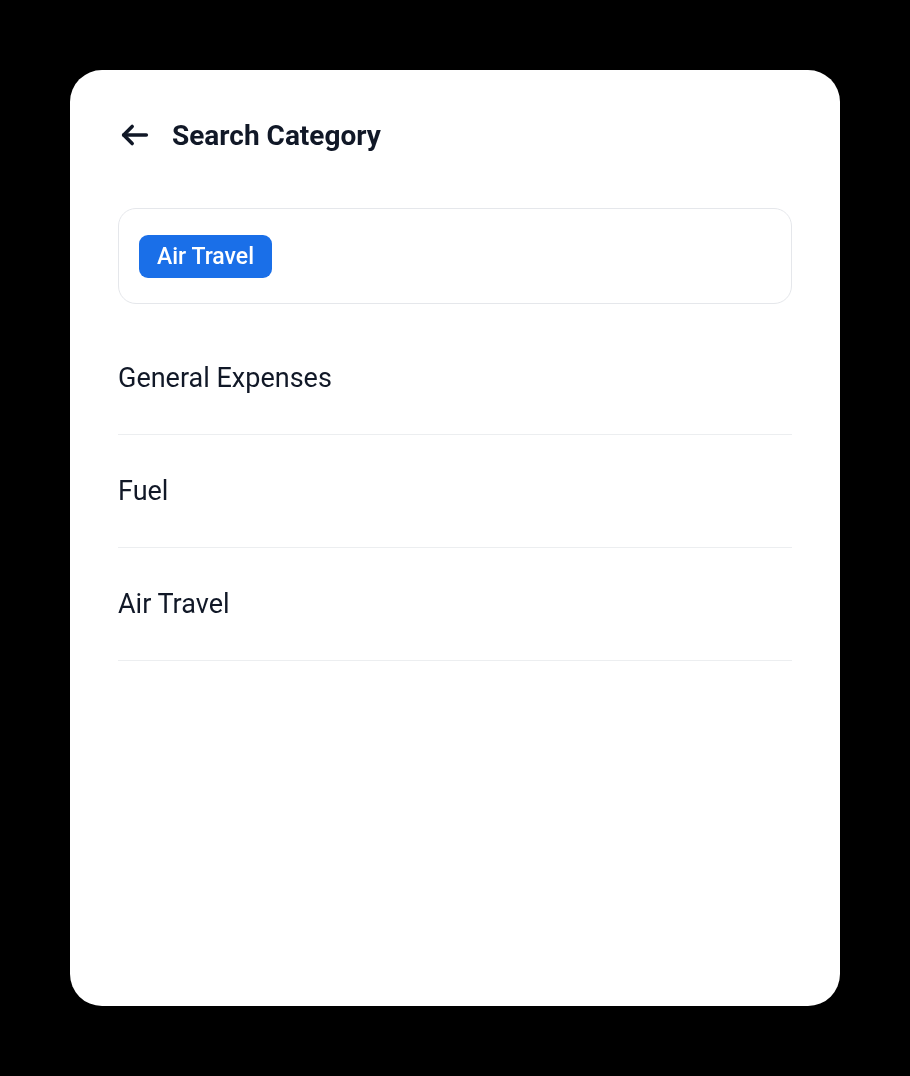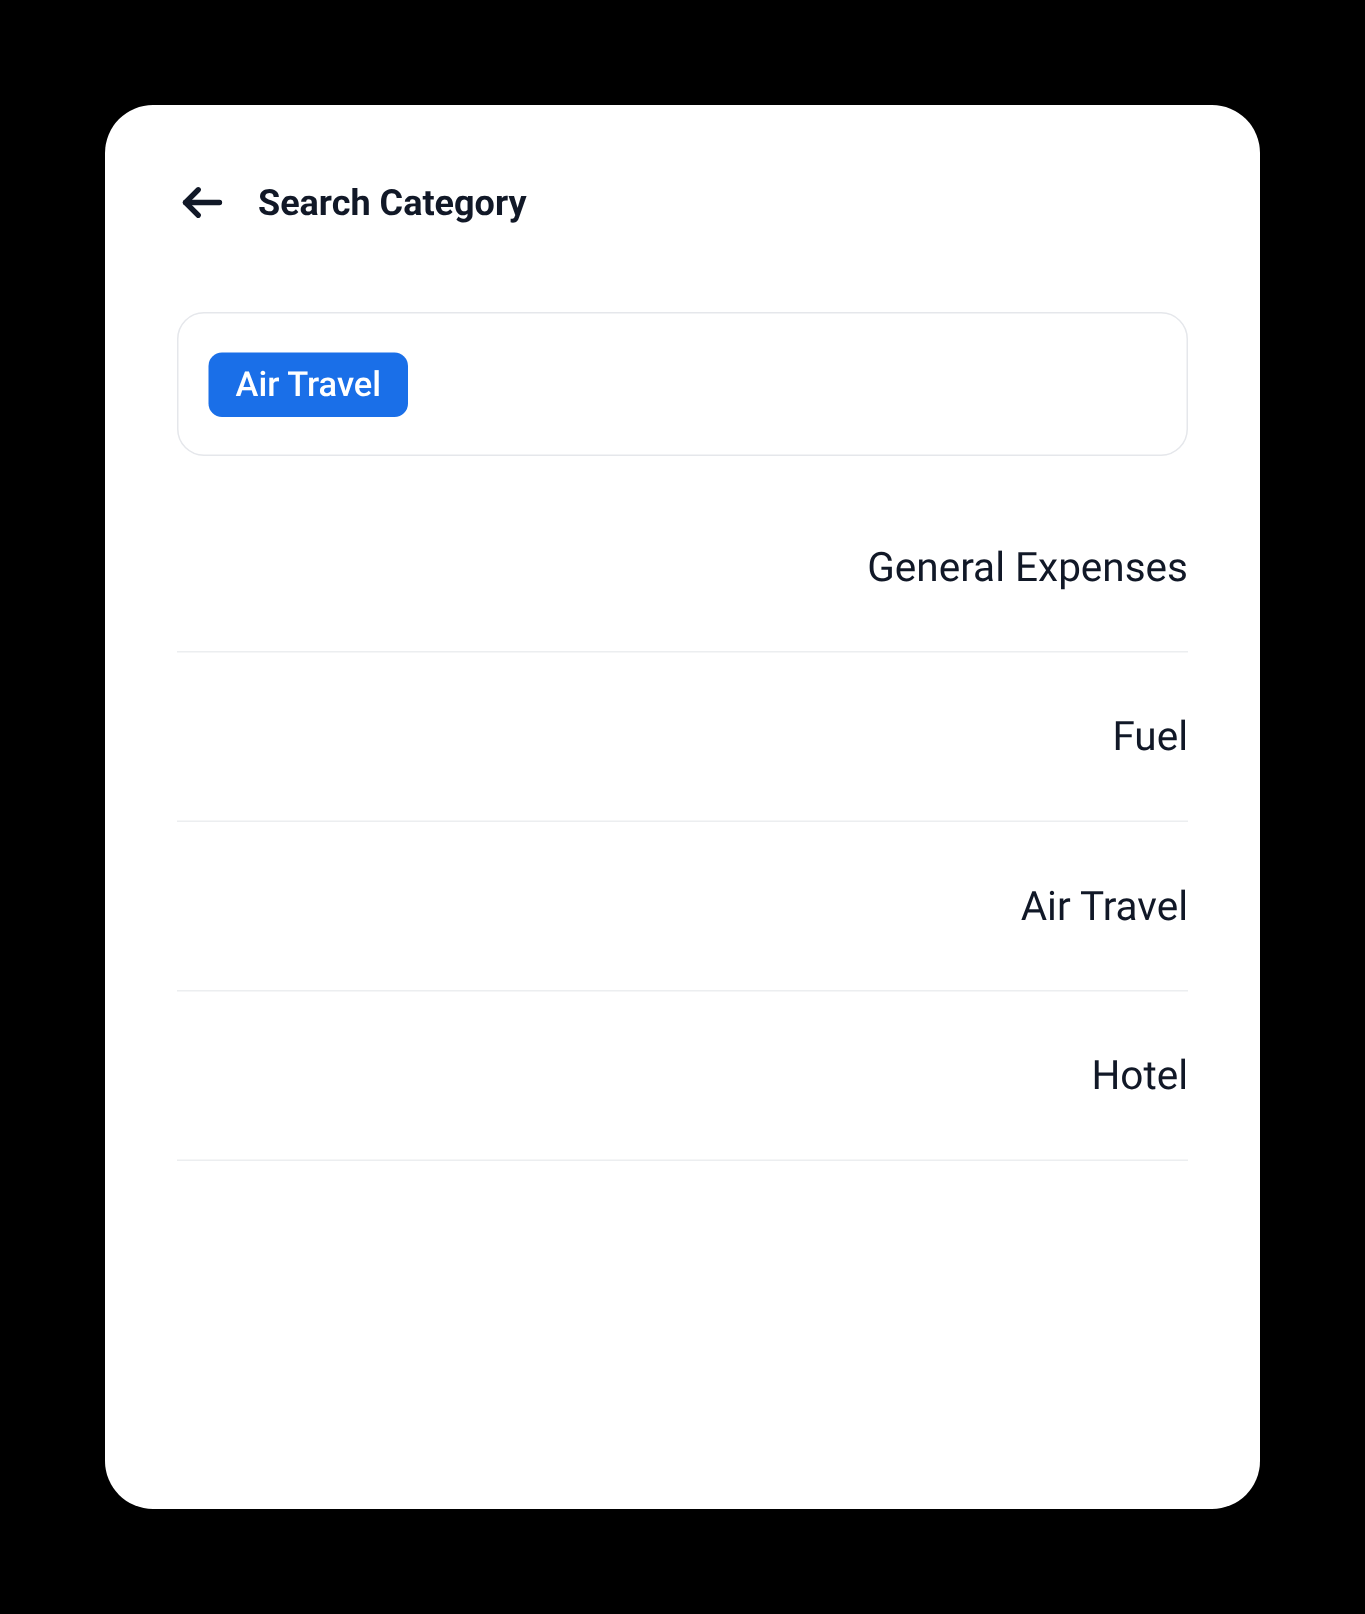--- a/index.html
+++ b/index.html
@@ -41,21 +41,21 @@
     .back-icon svg {
       width: 34px;
       height: 34px;
       stroke: #111827;
       stroke-width: 2.5;
       fill: none;
       stroke-linecap: round;
       stroke-linejoin: round;
     }
     .title {
-      font-size: 24px;
+      font-size: 28px;
       font-weight: 700;
       color: #111827;
     }
     .search-box {
       width: 100%;
       min-height: 96px;
       border: 1.5px solid #e5e7eb;
       border-radius: 18px;
       padding: 24px 20px;
       display: flex;
@@ -79,21 +79,20 @@
       width: 100%;
     }
     .list-item {
       width: 100%;
       padding: 40px 0;
       font-size: 27px;
       color: #111827;
       font-weight: 400;
       border-bottom: 1px solid #eceef0;
       cursor: pointer;
-      text-align: right;
     }
     .list-item:first-child {
       border-top: none;
       padding-top: 34px;
     }
   </style>
 </head>
 <body>
 
 <div class="card">
@@ -109,16 +108,15 @@
   </div>
 
   <div class="search-box">
     <span class="chip">Air Travel</span>
   </div>
 
   <div class="list">
     <div class="list-item">General Expenses</div>
     <div class="list-item">Fuel</div>
     <div class="list-item">Air Travel</div>
-    <div class="list-item">Hotel</div>
   </div>
 
 </div>
 
 </body></html>

